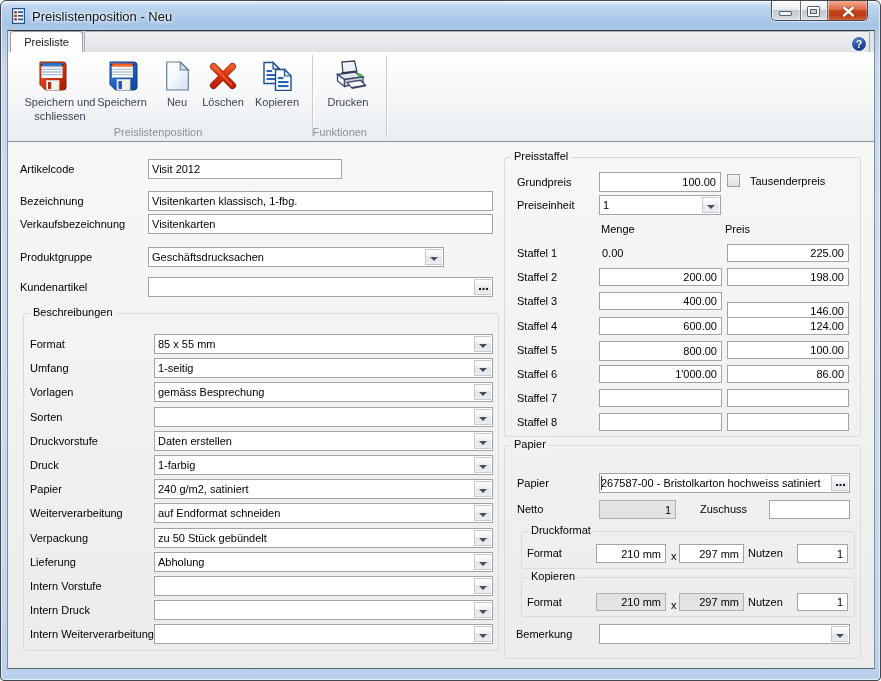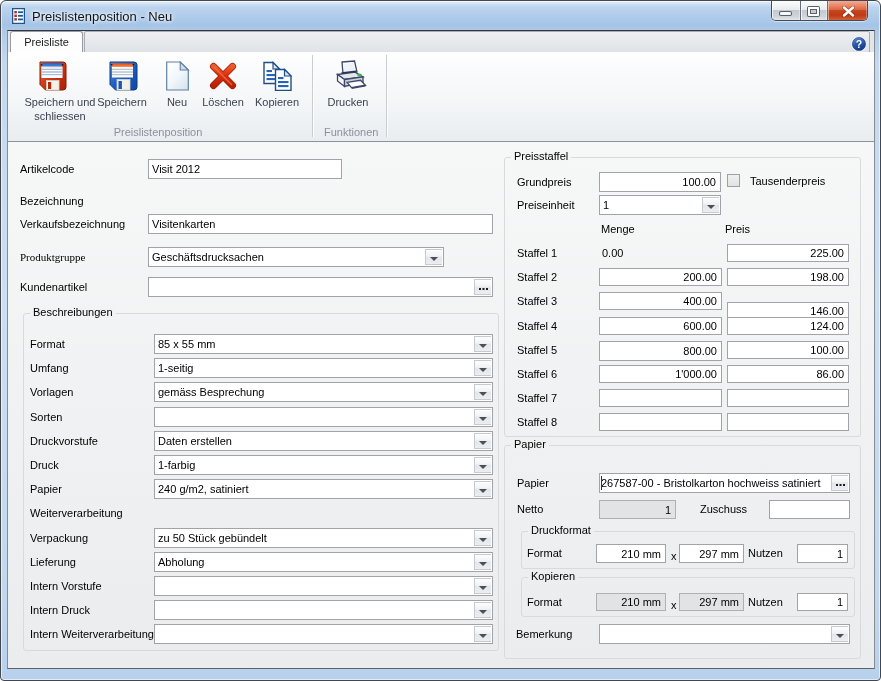--- a/index.html
+++ b/index.html
@@ -178,34 +178,37 @@
  <path d="M10.5,13 L25,11.2" stroke="#2c3552" stroke-width="1.6"></path>
 </svg>
 
       <div class="lbl" style="left:-8px;top:43px;width:120px;text-align:center;color:#3c4350;">Speichern und<br>schliessen</div>
       <div class="lbl" style="left:66px;top:43px;width:96px;text-align:center;color:#3c4350;">Speichern</div>
       <div class="lbl" style="left:139px;top:43px;width:60px;text-align:center;color:#3c4350;">Neu</div>
       <div class="lbl" style="left:185px;top:43px;width:60px;text-align:center;color:#3c4350;">Löschen</div>
       <div class="lbl" style="left:239px;top:43px;width:60px;text-align:center;color:#3c4350;">Kopieren</div>
       <div class="lbl" style="left:310px;top:43px;width:60px;text-align:center;color:#3c4350;">Drucken</div>
       <div class="lbl" style="left:90px;top:73px;width:120px;text-align:center;color:#8b919d;">Preislistenposition</div>
-      <div class="lbl" style="left:316px;top:73px;width:60px;text-align:left;color:#8b919d;">Funktionen</div>
+      <div class="lbl" style="left:299px;top:73px;width:60px;text-align:right;color:#8b919d;">Funktionen</div>
     </div>
 
     <div class="abs" id="form" style="left:0;top:111px;width:866px;height:526px;background:linear-gradient(180deg,#f6f7f7,#ebeced);">
 <div class="lbl" style="left:12px;top:20px;">Artikelcode</div>
 <div class="box" style="left:140px;top:17px;width:194px;height:20px;">
           <span class="v">Visit 2012</span>
         </div>
 <div class="lbl" style="left:12px;top:52px;">Bezeichnung</div>
+<div class="box" style="left:140px;top:49px;width:345px;height:20px;">
+          <span class="v">Visitenkarten klassisch, 1-fbg.</span>
+        </div>
 <div class="lbl" style="left:12px;top:75px;">Verkaufsbezeichnung</div>
 <div class="box" style="left:140px;top:72px;width:345px;height:20px;">
           <span class="v">Visitenkarten</span>
         </div>
-<div class="lbl" style="left:12px;top:108px;font-family:Liberation Serif, serif;">Produktgruppe</div>
+<div class="lbl" style="left:12px;top:108px;">Produktgruppe</div>
 <div class="box" style="left:140px;top:105px;width:296px;height:20px;">
           <span class="v">Geschäftsdrucksachen</span>
           <div class="cbtn"></div>
         </div>
 <div class="lbl" style="left:12px;top:138px;">Kundenartikel</div>
 <div class="box" style="left:140px;top:135px;width:345px;height:20px;">
           <div class="dotbtn"></div>
         </div>
 <div class="gbox" style="left:15px;top:171px;width:476px;height:338px;"></div>
 <div class="gttl" style="left:22px;top:164px;background:#f2f3f4;">Beschreibungen</div>
@@ -237,20 +240,24 @@
 <div class="box" style="left:146px;top:313px;width:339px;height:20px;">
           <span class="v">1-farbig</span>
           <div class="cbtn"></div>
         </div>
 <div class="lbl" style="left:22px;top:340px;">Papier</div>
 <div class="box" style="left:146px;top:337px;width:339px;height:20px;">
           <span class="v">240 g/m2, satiniert</span>
           <div class="cbtn"></div>
         </div>
 <div class="lbl" style="left:22px;top:364px;">Weiterverarbeitung</div>
+<div class="box" style="left:146px;top:361px;width:339px;height:20px;">
+          <span class="v">auf Endformat schneiden</span>
+          <div class="cbtn"></div>
+        </div>
 <div class="lbl" style="left:22px;top:389px;">Verpackung</div>
 <div class="box" style="left:146px;top:386px;width:339px;height:20px;">
           <span class="v">zu 50 Stück gebündelt</span>
           <div class="cbtn"></div>
         </div>
 <div class="lbl" style="left:22px;top:413px;">Lieferung</div>
 <div class="box" style="left:146px;top:410px;width:339px;height:20px;">
           <span class="v">Abholung</span>
           <div class="cbtn"></div>
         </div>

